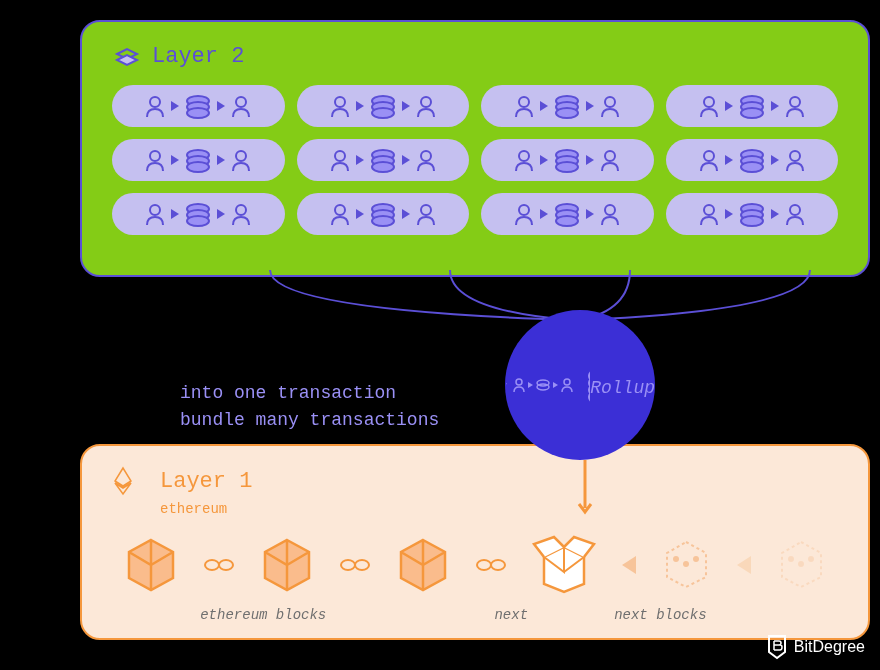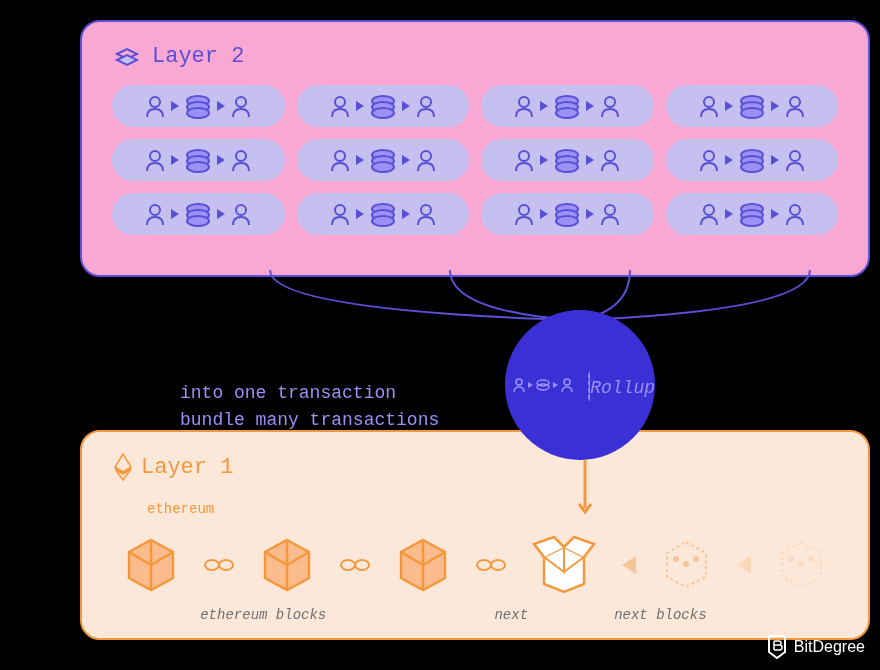--- a/index.html
+++ b/index.html
@@ -12,21 +12,21 @@
       overflow: hidden;
     }
     .container {
       position: absolute;
       top: 20px;
       left: 80px;
       right: 10px;
       bottom: 30px;
     }
     .layer2-panel {
-      background: #f9a8d4;
+      background: #84cc16;
       border: 2px solid #5b4fd6;
       border-radius: 20px;
       padding: 20px 30px 40px;
       position: relative;
     }
     .layer2-header {
       display: flex;
       align-items: center;
       gap: 10px;
       margin-bottom: 15px;
@@ -90,31 +90,31 @@
       left: 0;
       right: 0;
       background: #fce8d8;
       border: 2px solid #f5973c;
       border-radius: 20px;
       padding: 20px 30px 15px;
     }
     .layer1-header {
       display: flex;
       align-items: center;
-      gap: 7px;
-      margin-bottom: 19px;
+      gap: 26px;
+      margin-bottom: 5px;
     }
     .layer1-title {
       color: #f5973c;
       font-size: 22px;
     }
     .layer1-subtitle {
       color: #f5973c;
       font-size: 14px;
-      margin-left: 35px;
+      margin-left: 48px;
       margin-bottom: 15px;
     }
     .blocks-row {
       display: flex;
       align-items: center;
       justify-content: space-around;
       gap: 5px;
       margin-bottom: 10px;
     }
     .block-labels {

